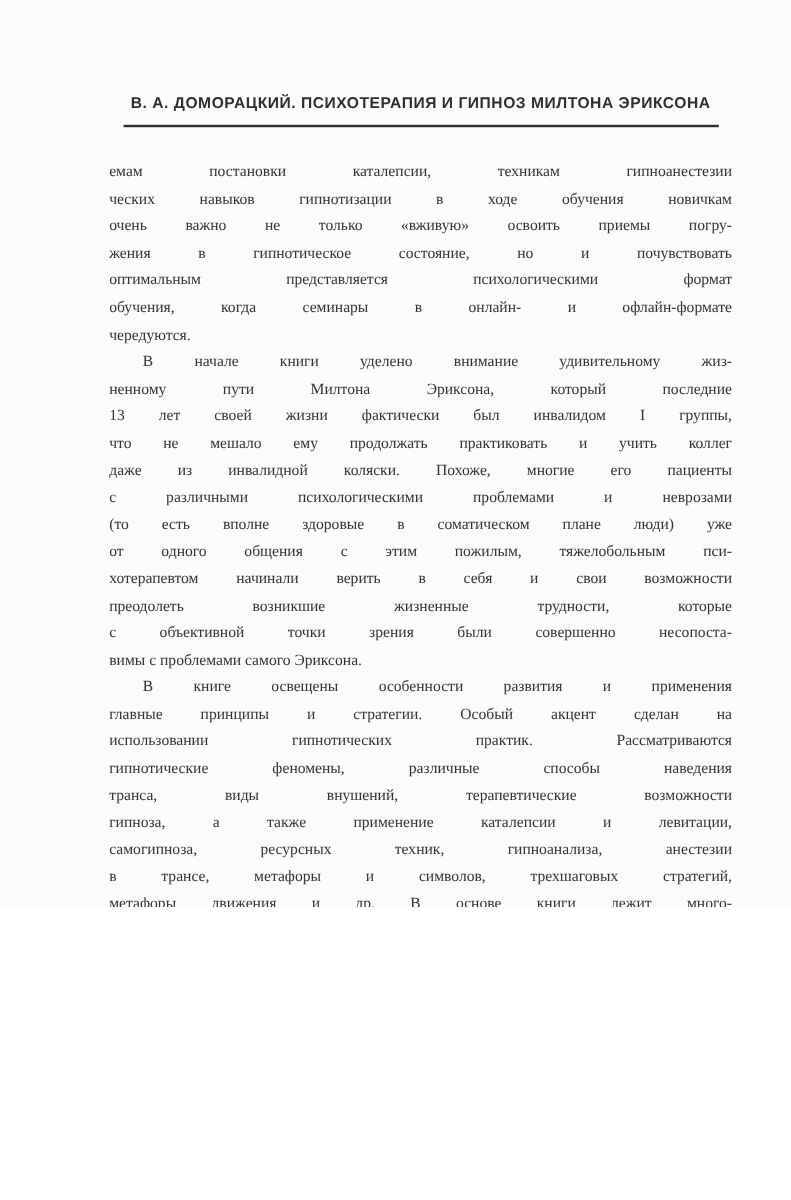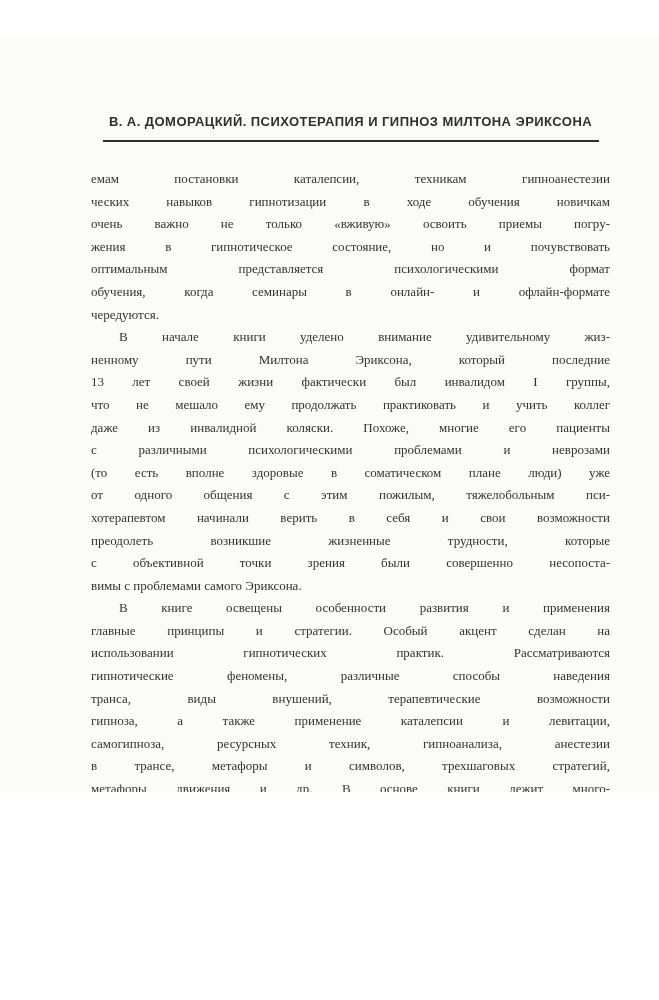--- a/index.html
+++ b/index.html
@@ -7,21 +7,20 @@
     padding: 0;
     background: #ffffff;
   }
   .page {
     position: relative;
     width: 659px;
     height: 756px;
     background: #fbfbfa;
     overflow: hidden;
     font-family: "Liberation Serif", serif;
-    margin-top: 36px;
   }
   .running-header {
     position: absolute;
     top: 78px;
     left: 91px;
     width: 519px;
     text-align: center;
     font-family: "Liberation Sans", sans-serif;
     font-weight: 600;
     font-size: 13px;

